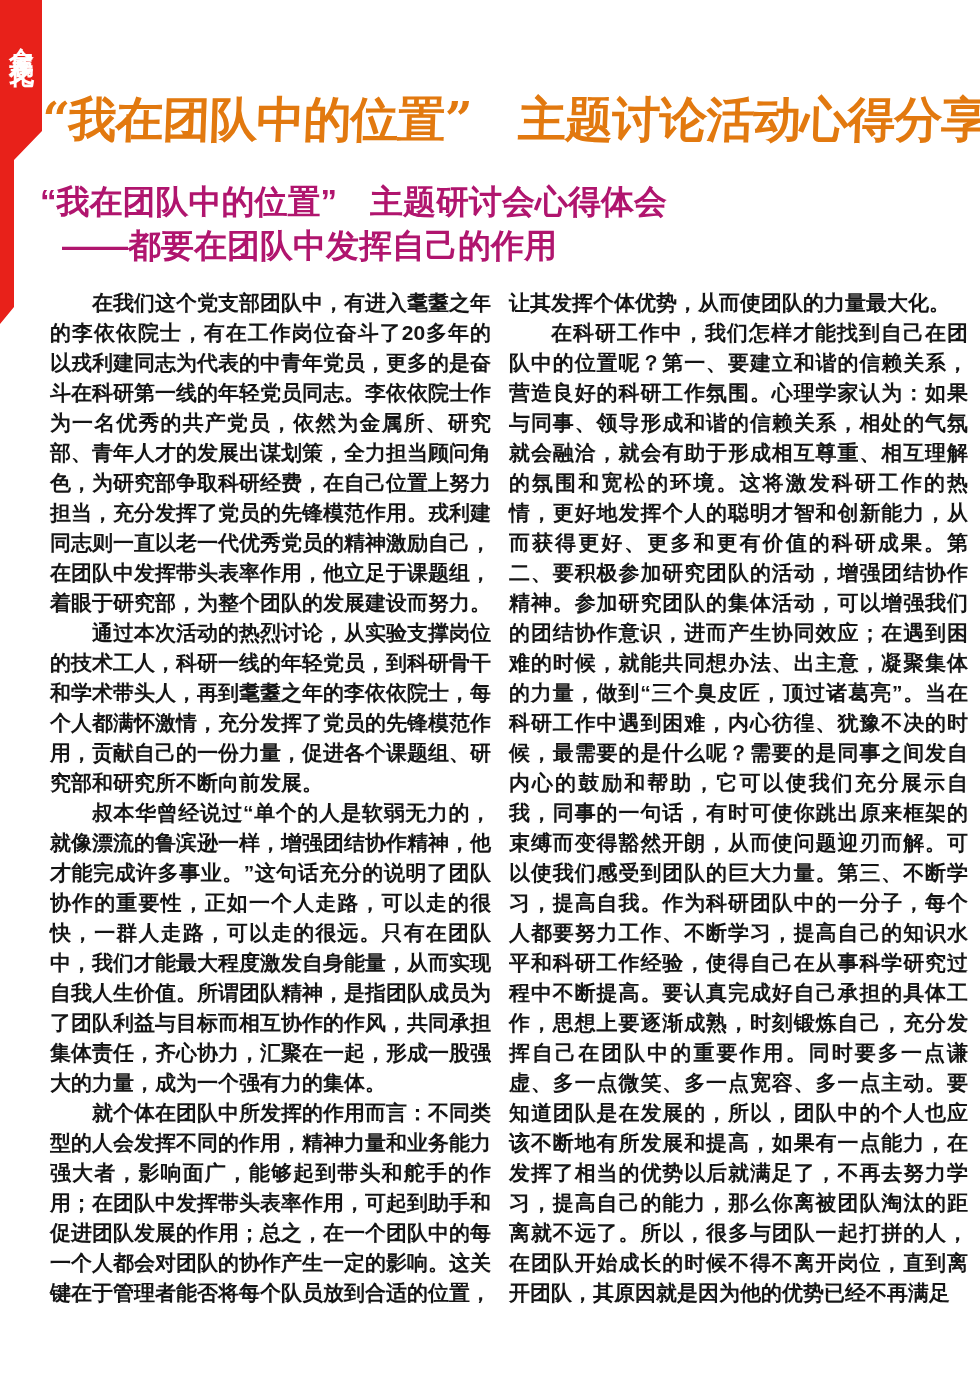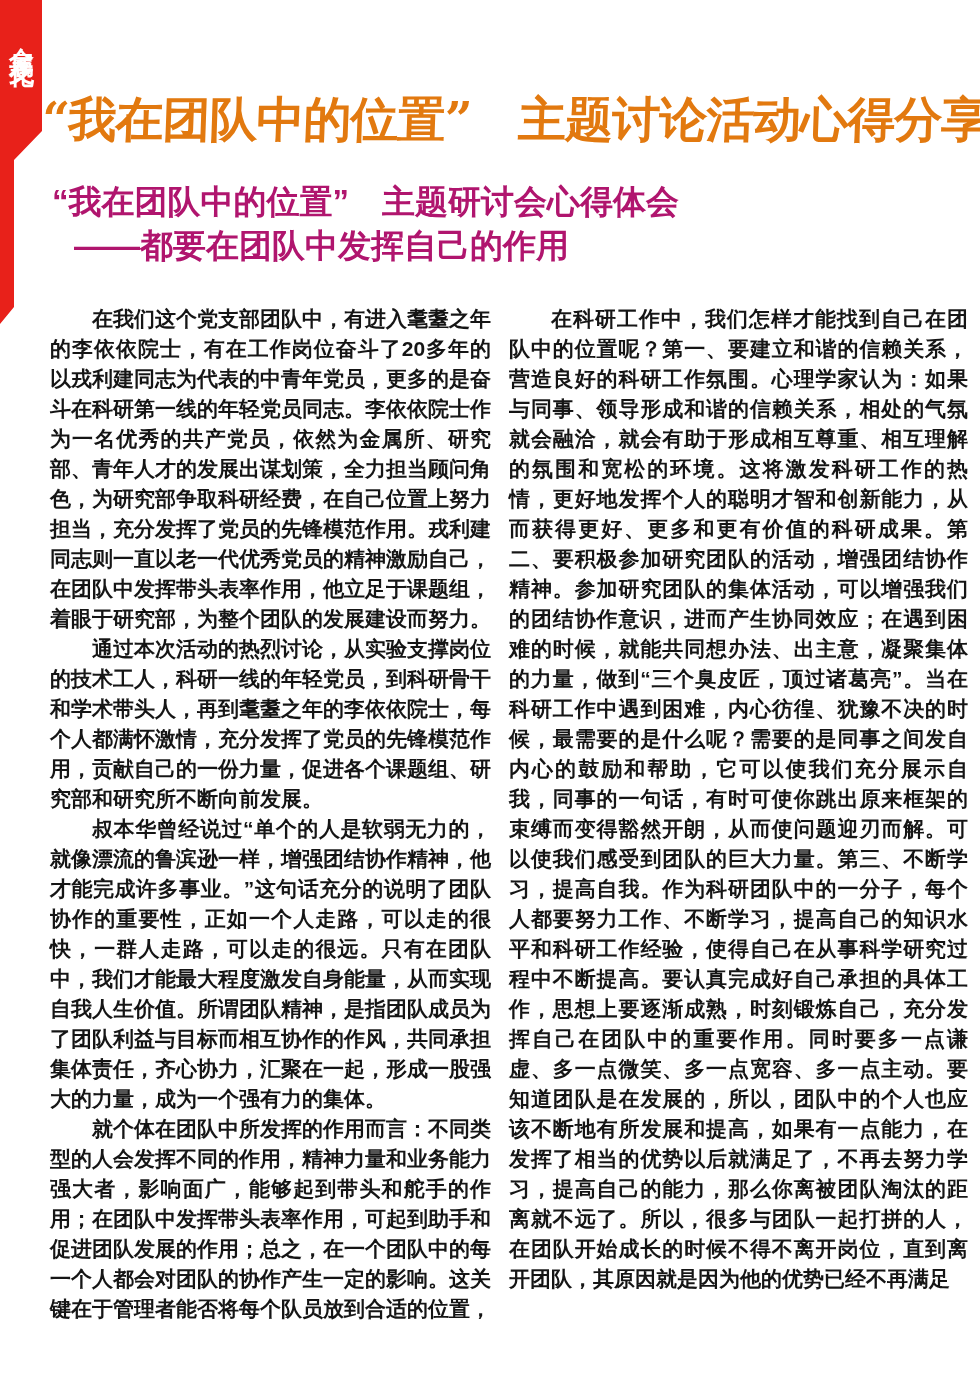--- a/index.html
+++ b/index.html
@@ -40,34 +40,34 @@
     color:var(--title-orange);
     font-family:"DejaVu Serif",serif;
     font-weight:700;
     font-size:48px;
     letter-spacing:-1px;
     white-space:nowrap;
     transform:skewX(-2deg);
   }
   
   .subtitle{
-    position:absolute;left:52px;top:180px;
+    position:absolute;left:40px;top:180px;
     color:var(--subtitle-magenta);
     font-family:"Liberation Sans",sans-serif;
     font-weight:900;
     font-size:33px;
     line-height:44px;
     white-space:nowrap;
   }
   .subtitle .line2{
     margin-left:22px;
   }
   
   .article{
-    position:absolute;left:50px;top:304px;
+    position:absolute;left:50px;top:288px;
     width:918px;
     display:flex;
     gap:18px;
     justify-content:center;
   }
   .col{
     color:var(--body-color);
     font-size:21px;
     line-height:30px;
     font-weight:600;
@@ -97,17 +97,18 @@
   </div>
 
   <div class="article">
     <div class="col col-left">
         <p>在我们这个党支部团队中，有进入耄耋之年的李依依院士，有在工作岗位奋斗了20多年的以戎利建同志为代表的中青年党员，更多的是奋斗在科研第一线的年轻党员同志。李依依院士作为一名优秀的共产党员，依然为金属所、研究部、青年人才的发展出谋划策，全力担当顾问角色，为研究部争取科研经费，在自己位置上努力担当，充分发挥了党员的先锋模范作用。戎利建同志则一直以老一代优秀党员的精神激励自己，在团队中发挥带头表率作用，他立足于课题组，着眼于研究部，为整个团队的发展建设而努力。</p>
         <p>通过本次活动的热烈讨论，从实验支撑岗位的技术工人，科研一线的年轻党员，到科研骨干和学术带头人，再到耄耋之年的李依依院士，每个人都满怀激情，充分发挥了党员的先锋模范作用，贡献自己的一份力量，促进各个课题组、研究部和研究所不断向前发展。</p>
         <p>叔本华曾经说过“单个的人是软弱无力的，就像漂流的鲁滨逊一样，增强团结协作精神，他才能完成许多事业。”这句话充分的说明了团队协作的重要性，正如一个人走路，可以走的很快，一群人走路，可以走的很远。只有在团队中，我们才能最大程度激发自身能量，从而实现自我人生价值。所谓团队精神，是指团队成员为了团队利益与目标而相互协作的作风，共同承担集体责任，齐心协力，汇聚在一起，形成一股强大的力量，成为一个强有力的集体。</p>
         <p>就个体在团队中所发挥的作用而言：不同类型的人会发挥不同的作用，精神力量和业务能力强大者，影响面广，能够起到带头和舵手的作用；在团队中发挥带头表率作用，可起到助手和促进团队发展的作用；总之，在一个团队中的每一个人都会对团队的协作产生一定的影响。这关键在于管理者能否将每个队员放到合适的位置，</p>
       </div>
     <div class="col col-right">
+        <p class="no-indent">让其发挥个体优势，从而使团队的力量最大化。</p>
         <p>在科研工作中，我们怎样才能找到自己在团队中的位置呢？第一、要建立和谐的信赖关系，营造良好的科研工作氛围。心理学家认为：如果与同事、领导形成和谐的信赖关系，相处的气氛就会融洽，就会有助于形成相互尊重、相互理解的氛围和宽松的环境。这将激发科研工作的热情，更好地发挥个人的聪明才智和创新能力，从而获得更好、更多和更有价值的科研成果。第二、要积极参加研究团队的活动，增强团结协作精神。参加研究团队的集体活动，可以增强我们的团结协作意识，进而产生协同效应；在遇到困难的时候，就能共同想办法、出主意，凝聚集体的力量，做到“三个臭皮匠，顶过诸葛亮”。当在科研工作中遇到困难，内心彷徨、犹豫不决的时候，最需要的是什么呢？需要的是同事之间发自内心的鼓励和帮助，它可以使我们充分展示自我，同事的一句话，有时可使你跳出原来框架的束缚而变得豁然开朗，从而使问题迎刃而解。可以使我们感受到团队的巨大力量。第三、不断学习，提高自我。作为科研团队中的一分子，每个人都要努力工作、不断学习，提高自己的知识水平和科研工作经验，使得自己在从事科学研究过程中不断提高。要认真完成好自己承担的具体工作，思想上要逐渐成熟，时刻锻炼自己，充分发挥自己在团队中的重要作用。同时要多一点谦虚、多一点微笑、多一点宽容、多一点主动。要知道团队是在发展的，所以，团队中的个人也应该不断地有所发展和提高，如果有一点能力，在发挥了相当的优势以后就满足了，不再去努力学习，提高自己的能力，那么你离被团队淘汰的距离就不远了。所以，很多与团队一起打拼的人，在团队开始成长的时候不得不离开岗位，直到离开团队，其原因就是因为他的优势已经不再满足</p>
       </div>
   </div>
 
 </div>
 
 </body></html>

